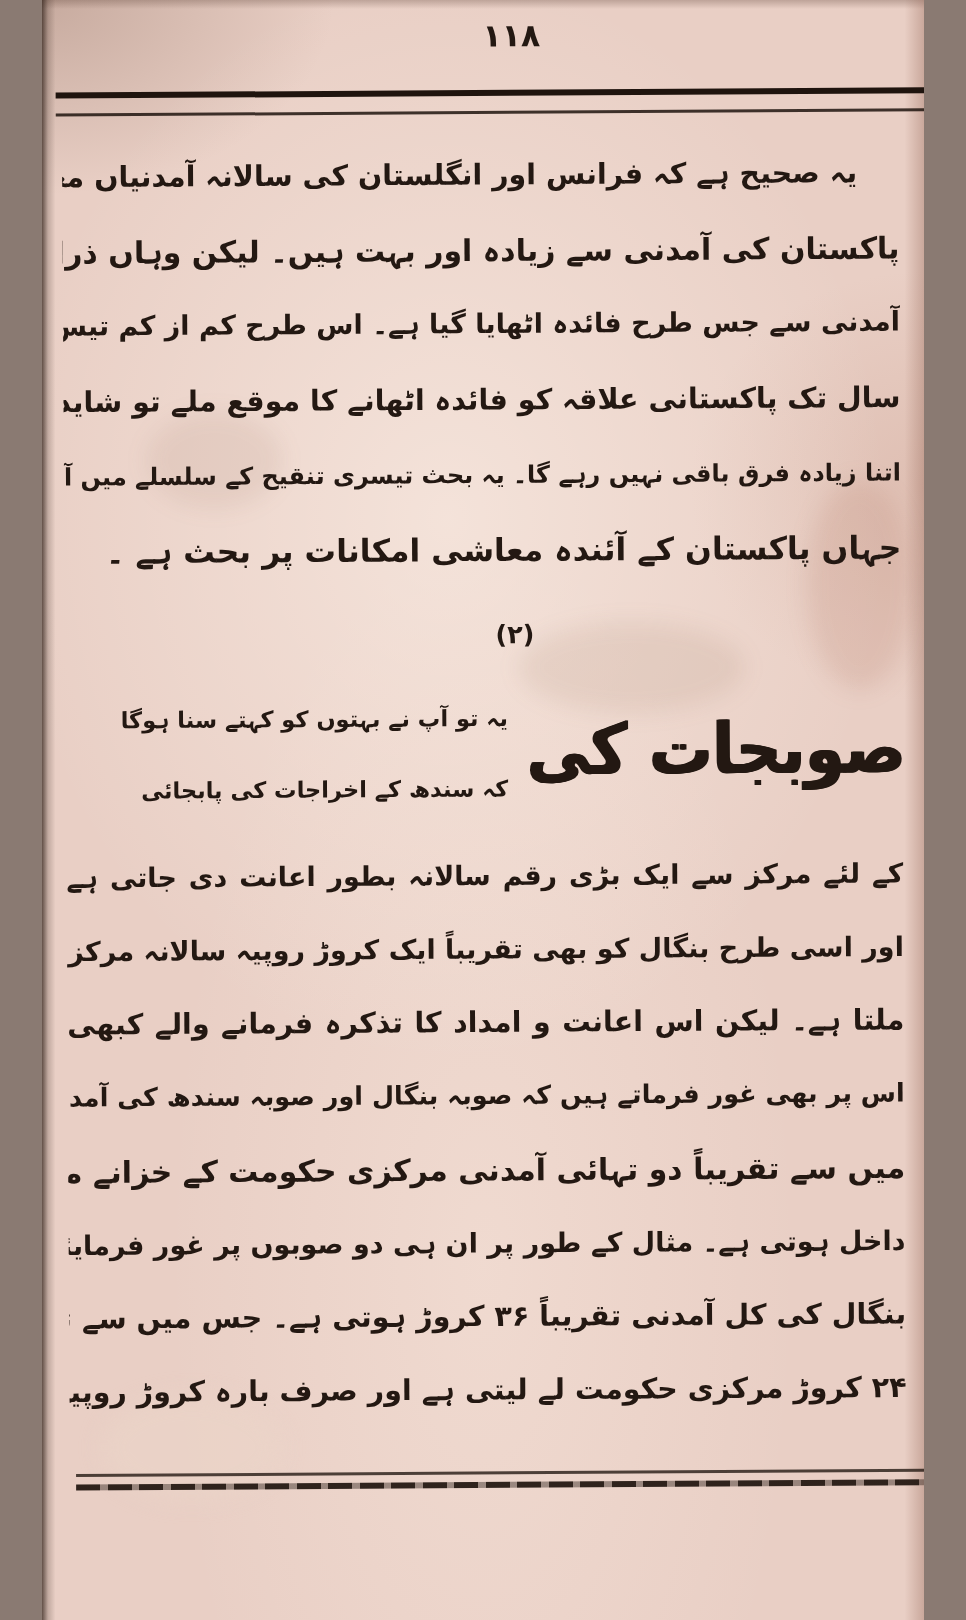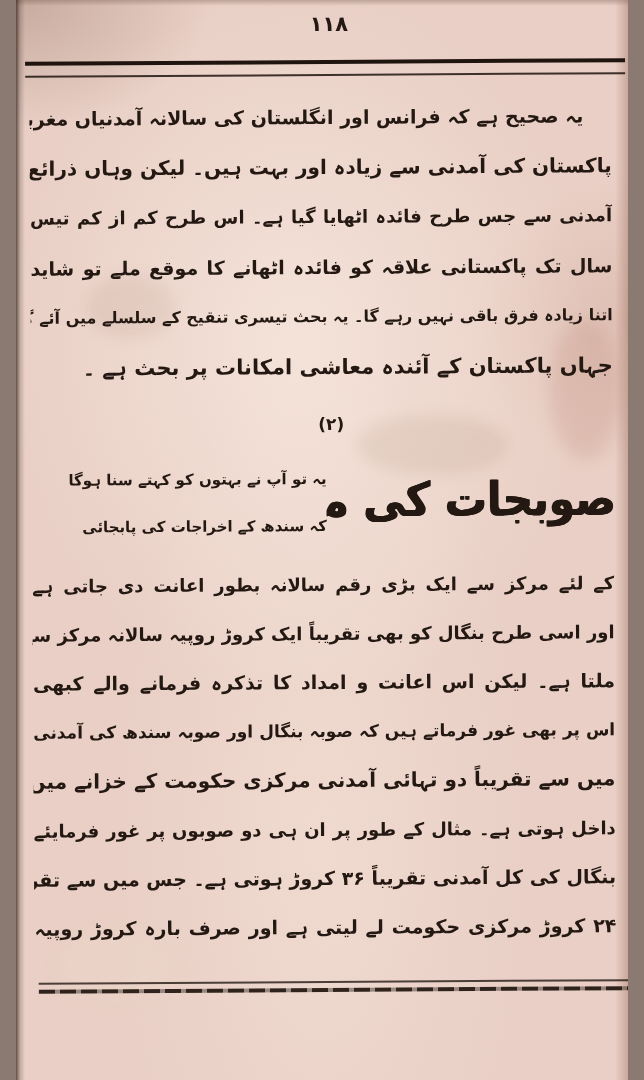--- a/index.html
+++ b/index.html
@@ -15,21 +15,20 @@
     position:relative;
     width:588px;height:1080px;
     margin:0 auto;
     overflow:hidden;
     background:
       radial-gradient(ellipse 420px 520px at 46% 32%, rgba(255,246,238,0.50), rgba(255,246,238,0) 70%),
       radial-gradient(ellipse 300px 700px at 50% 78%, rgba(252,238,228,0.35), rgba(252,238,228,0) 70%),
       radial-gradient(ellipse 260px 240px at 100% 30%, rgba(196,148,130,0.28), rgba(196,148,130,0) 60%),
       radial-gradient(ellipse 300px 200px at 0% 0%, rgba(120,86,70,0.30), rgba(120,86,70,0) 65%),
       var(--paper);
-    padding-left: 24px;
   }
   
   .edge-left{position:absolute;left:0;top:0;width:9px;height:100%;
     background:linear-gradient(to right, rgba(52,36,28,0.75), rgba(52,36,28,0.22) 45%, rgba(52,36,28,0));}
   .edge-right{position:absolute;right:0;top:0;width:13px;height:100%;
     background:linear-gradient(to left, rgba(150,104,88,0.38), rgba(150,104,88,0));}
   .edge-top{position:absolute;left:0;top:0;width:100%;height:6px;
     background:linear-gradient(to bottom, rgba(90,62,50,0.30), rgba(90,62,50,0));}
   .stain{position:absolute;border-radius:50%;filter:blur(7px);pointer-events:none;}
   .stain.s1{right:8px;top:320px;width:70px;height:140px;background:rgba(160,92,72,0.13);}

